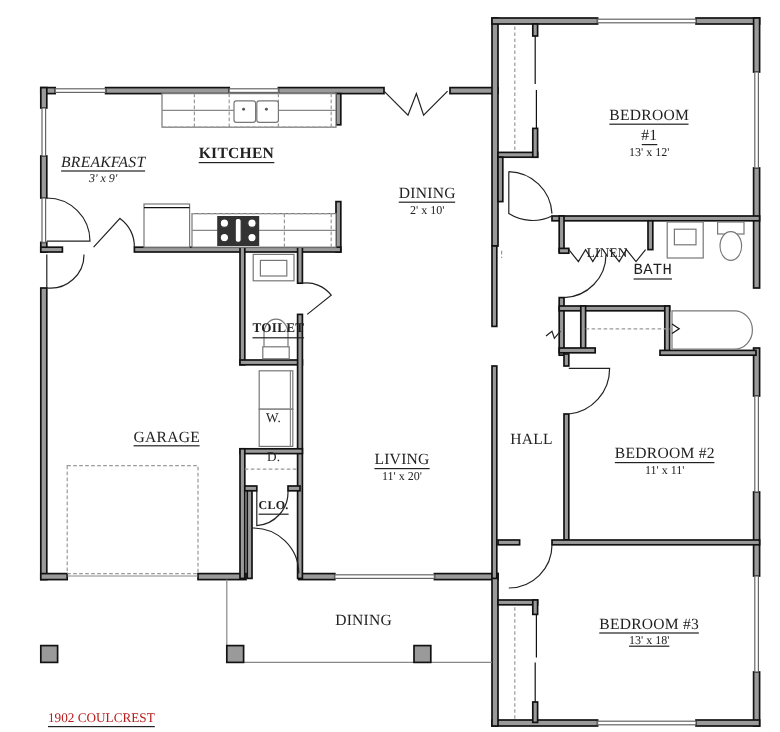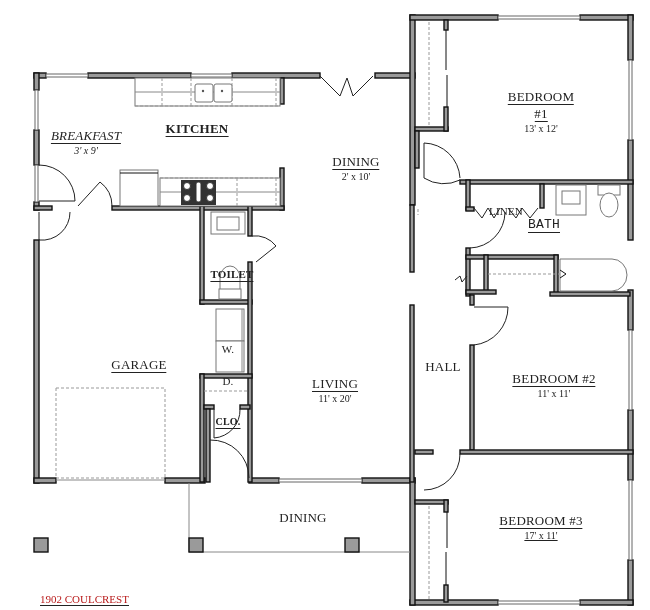--- a/index.html
+++ b/index.html
@@ -266,19 +266,19 @@
 </div>
 <div class="lbl" style="left:443px; top:358px;">
   <span class="name plain">HALL</span>
 </div>
 <div class="lbl" style="left:554px; top:370px;">
   <span class="name">BEDROOM #2</span>
   <span class="dim">11' x 11'</span>
 </div>
 <div class="lbl" style="left:541px; top:512px;text-decoration:underline;">
   <span class="name">BEDROOM #3</span>
-  <span class="dim">17' x 11'</span>
+  <span class="dim">13' x 18'</span>
 </div>
 <div class="lbl" style="left:303px; top:509px;">
   <span class="name plain">DINING</span>
 </div>
 
 <div class="title">1902 COULCREST</div>
 
 </body></html>

